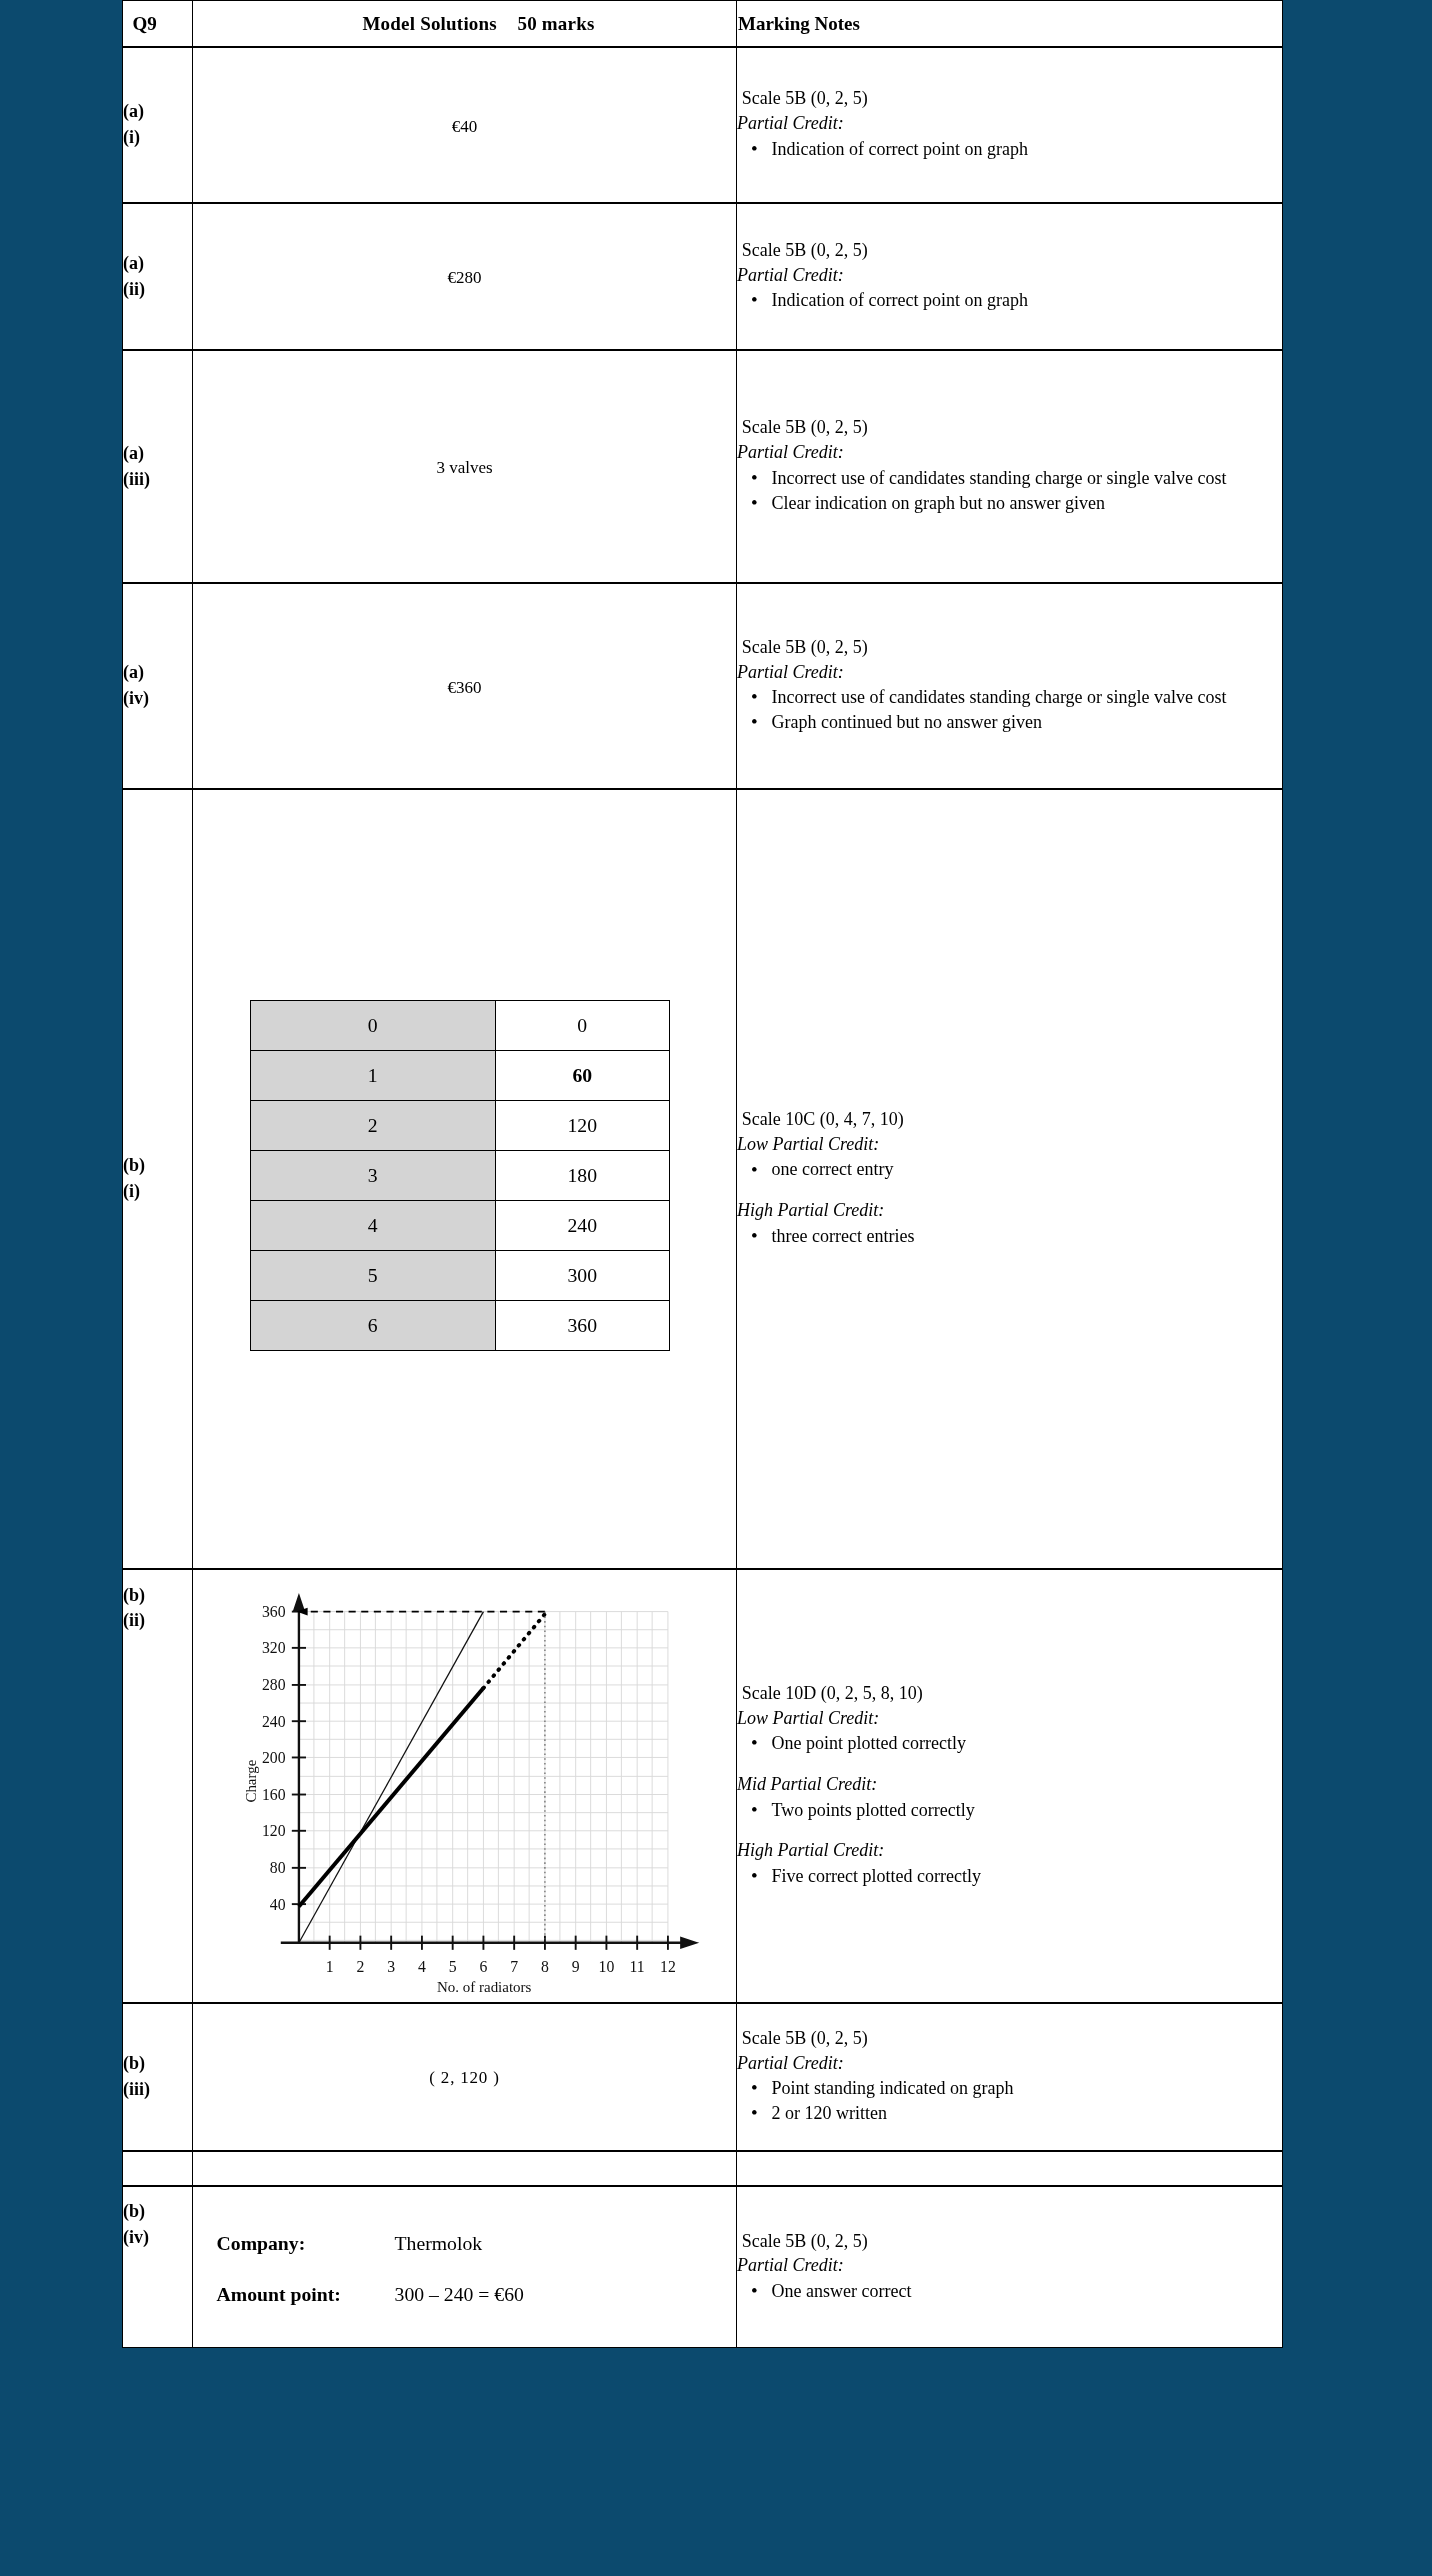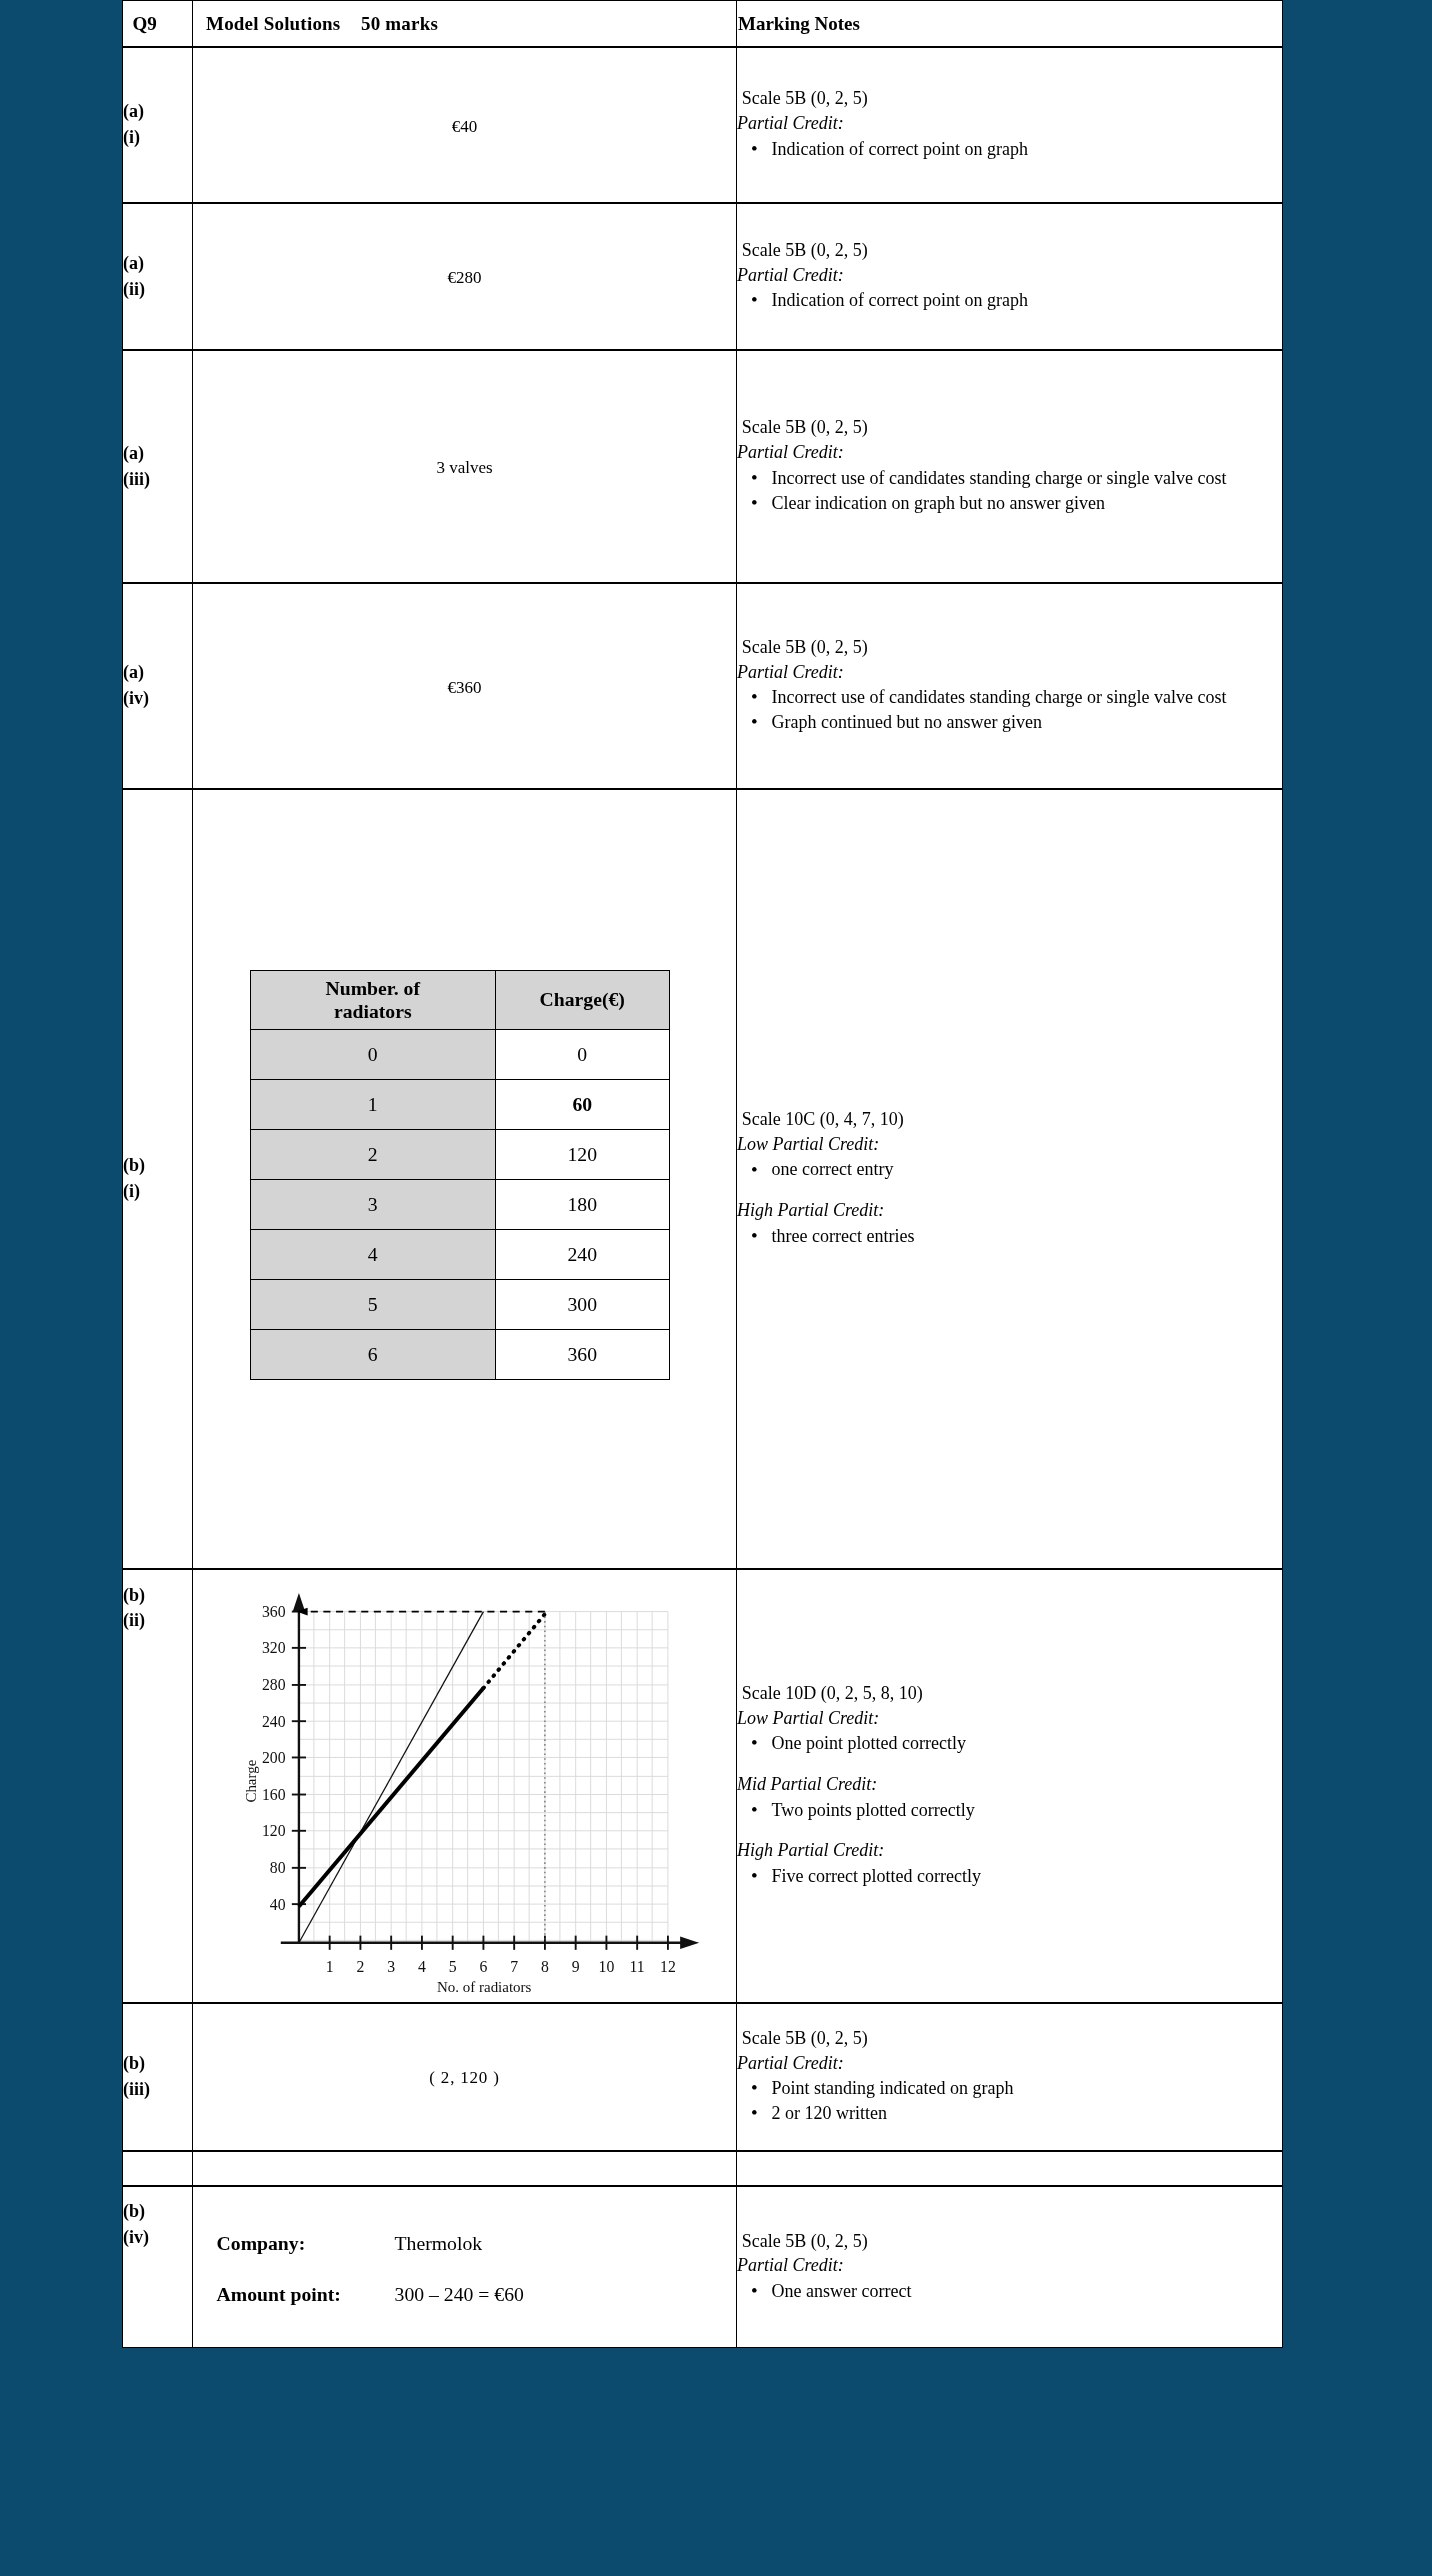--- a/index.html
+++ b/index.html
@@ -37,21 +37,21 @@
   .col-notes{width:546px;}
 
   
   .hdr td{
     border-bottom:2.5px solid #000;
     height:45px;
     font-weight:bold;
     font-size:19px;
   }
   .hdr .q9{padding-left:9.5px;}
-  .hdr .ms{padding-left:13px;letter-spacing:0.2px;}
+  .hdr .ms{padding-left:28px;letter-spacing:0.2px;text-align:center;}
   .hdr .ms .marks{padding-left:20.5px;}
   .hdr .mn{padding-left:1px;}
 
   
   .qlab{
     font-weight:bold;
     font-size:18px;
     line-height:1.42;
     padding:0 0 0 10.2px;
     vertical-align:middle;
@@ -263,27 +263,20 @@
 
       <tr class="sep-top" style="height:780px">
         <td class="qlab">
           <span class="l1">(b)</span>
           <span class="l2">(i)</span>
         </td>
         <td style="vertical-align:middle">
           <div class="inner-wrap">
             <table class="rad-table">
               <tbody>
-                <tr>
-                  <th class="keyhead">
-                    <span>Number. of</span><br>
-                    <span>radiators</span>
-                  </th>
-                  <th class="valhead">Charge(€)</th>
-                </tr>
                 <tr>
                   <td class="keycol">0</td>
                   <td class="valcol">0</td>
                 </tr>
                 <tr>
                   <td class="keycol">1</td>
                   <td class="valcol bold">60</td>
                 </tr>
                 <tr>
                   <td class="keycol">2</td>

